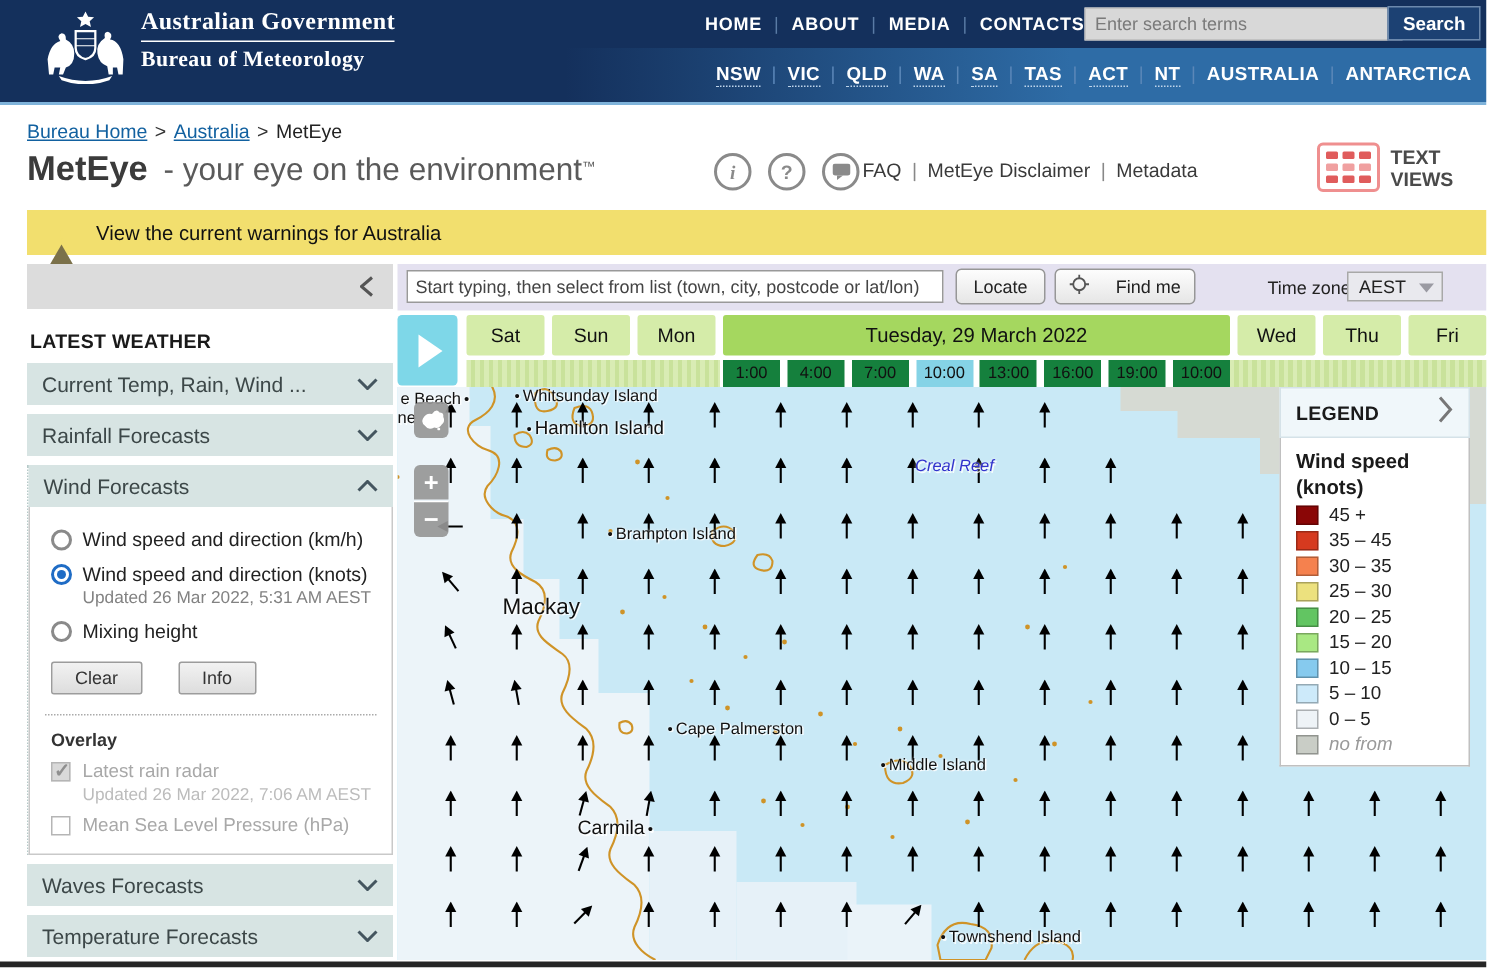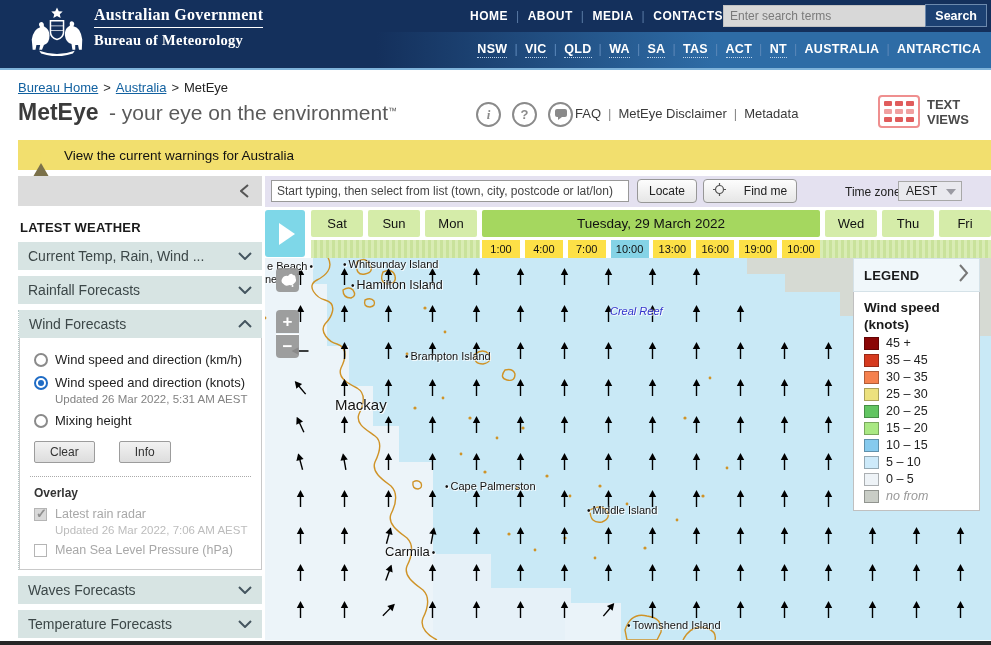--- a/index.html
+++ b/index.html
@@ -101,21 +101,21 @@
   #play-btn .tri{position:absolute;left:14px;top:13px;width:0;height:0;border-top:11px solid transparent;border-bottom:11px solid transparent;border-left:16px solid #fff;}
   #days-row{position:absolute;left:46px;top:0;width:680px;height:27px;display:flex;gap:5px;}
   .day-btn{width:52px;background:#d5eca9;border-radius:2px;display:flex;align-items:center;justify-content:center;
       font-size:13px;color:#111;cursor:pointer;flex:0 0 auto;}
   #day-selected{flex:1 1 auto;background:#a5d75f;font-size:13.5px;}
   #time-row{position:absolute;left:46px;top:30px;width:680px;height:18px;}
   .stripe{position:absolute;top:0;height:18px;background:repeating-linear-gradient(90deg,#d9ecb4 0 3px,#c9e29b 3px 6px);}
   #stripe-left{left:0;width:169px;}
   #stripe-right{left:509px;width:171px;}
   #time-cells{position:absolute;left:171px;top:0;width:338px;height:18px;display:flex;justify-content:space-between;}
-  .time-cell{width:38px;background:#fde047;display:flex;align-items:center;justify-content:center;
+  .time-cell{width:38px;background:#15803d;display:flex;align-items:center;justify-content:center;
       font-size:11px;color:#111;cursor:pointer;}
   .time-cell.sel{background:#85d3e6;}
   
   #map{position:absolute;left:0;top:48px;width:726px;height:382px;background:#c9e9f6;overflow:hidden;cursor:grab;}
   #map-svg{position:absolute;left:0;top:0;}
   .map-label{position:absolute;color:#111;white-space:nowrap;text-shadow:0 0 2px #fff,1px 1px 0 rgba(255,255,255,.85);}
   .map-label.place{font-size:11px;}
   .map-label.place-lg{font-size:12.5px;}
   .map-label.city{font-size:15px;}
   .map-label.city-sm{font-size:13px;}

